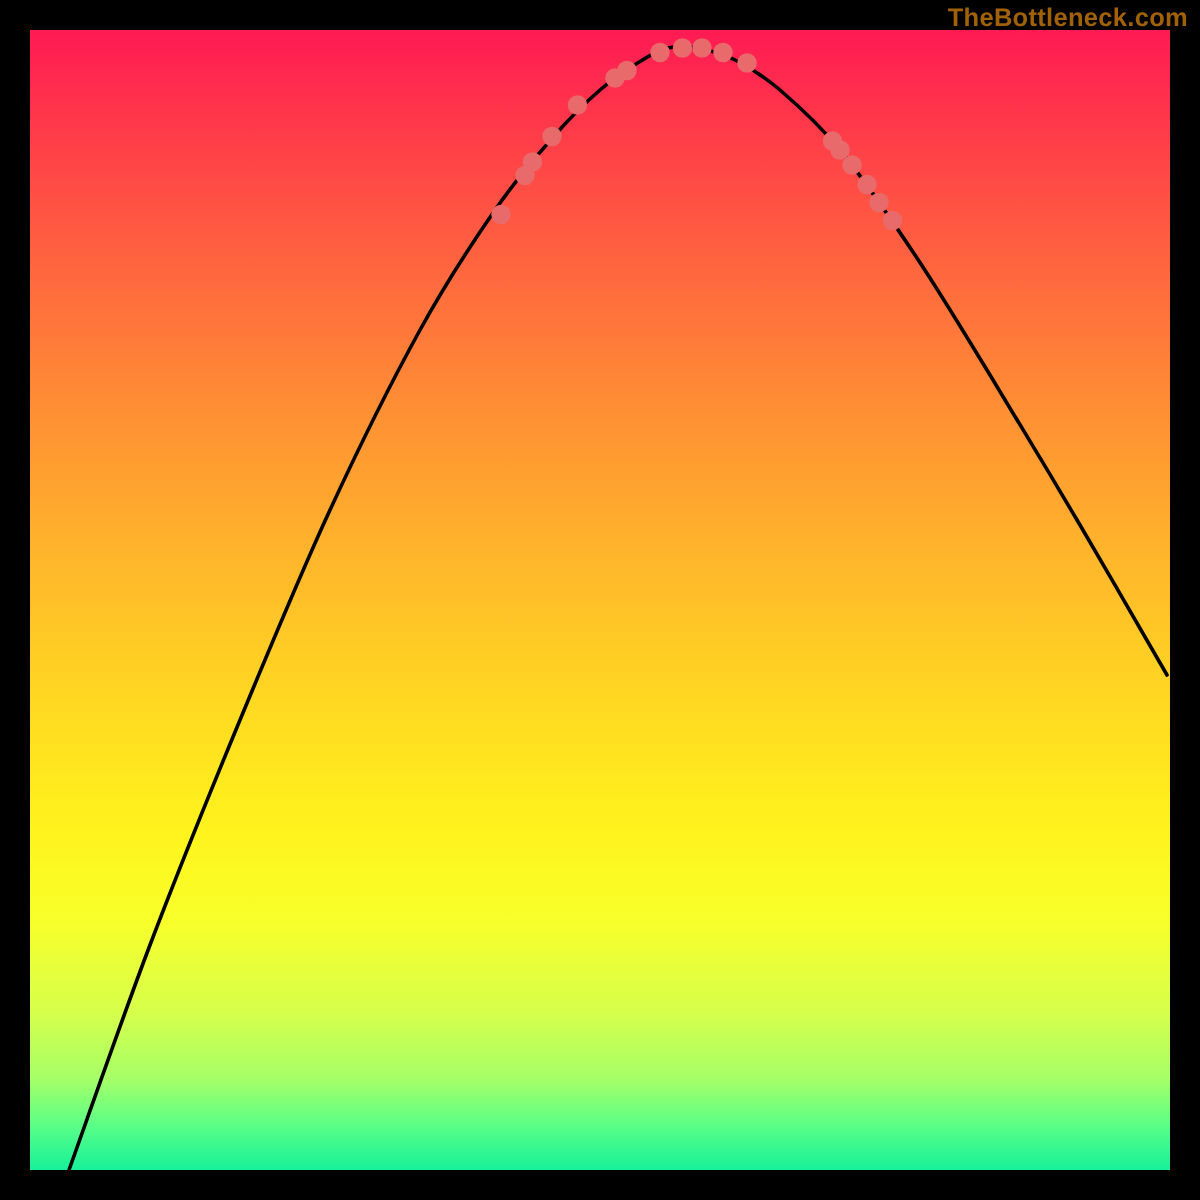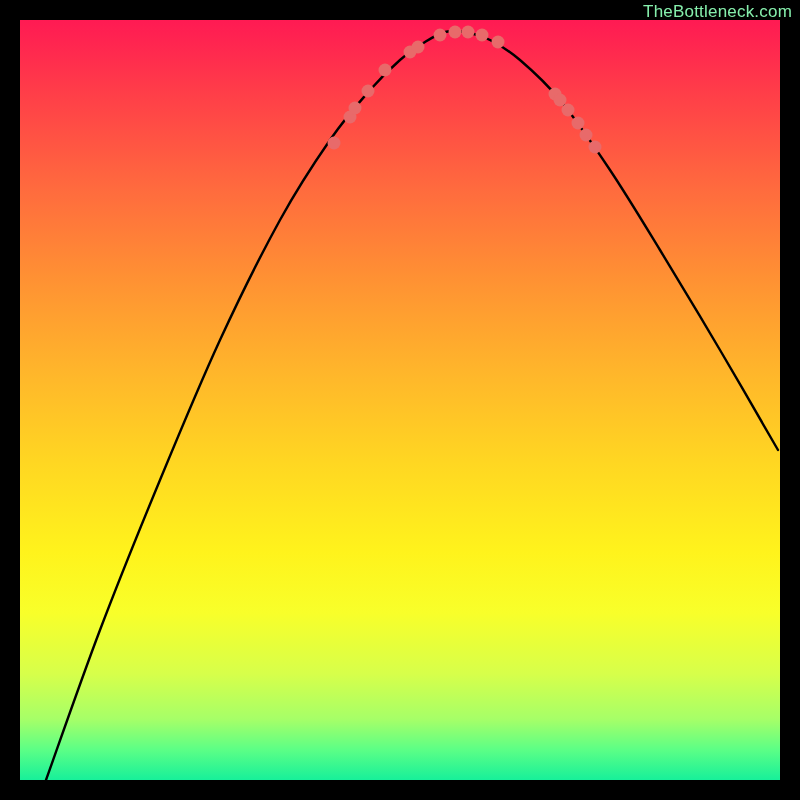--- a/index.html
+++ b/index.html
@@ -39,22 +39,22 @@
       #5cff86 96%,
       #17f09a 100%
     );
   }
   .watermark {
     position: absolute;
     top: 2px;
     right: 8px;
     font-family: Arial, Helvetica, sans-serif;
     font-size: 17px;
-    font-weight: 400;
-    color: #86efac;
+    font-weight: 700;
+    color: #a16207;
     letter-spacing: 0.2px;
   }
   svg.curve {
     position: absolute;
     left: 0;
     top: 0;
     width: 760px;
     height: 760px;
     overflow: visible;
   }

